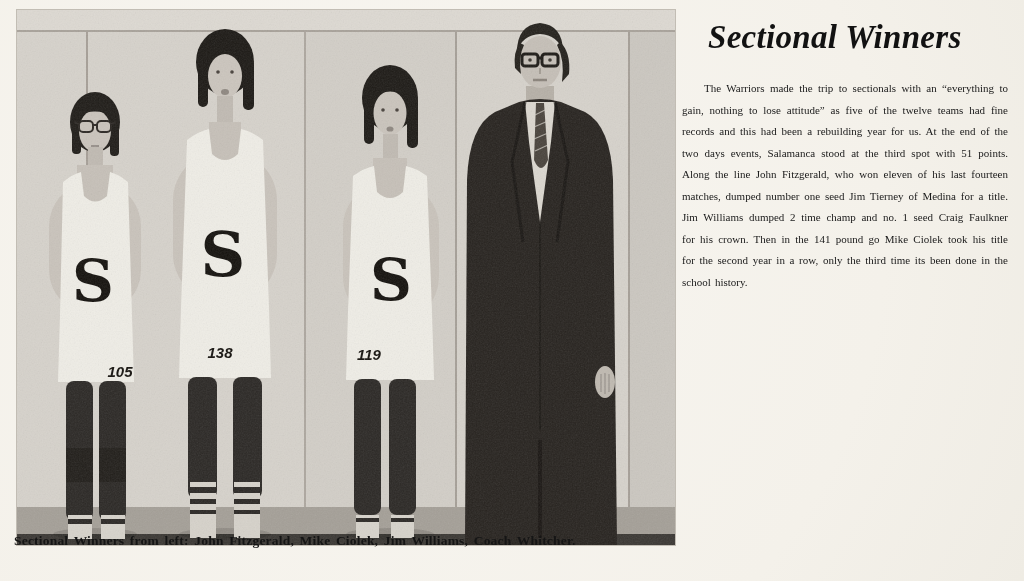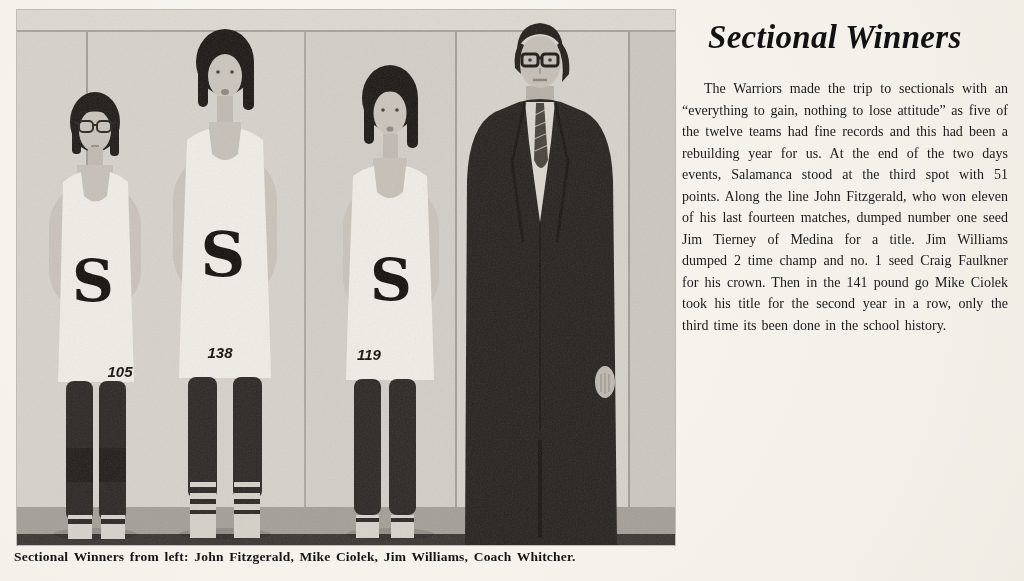--- a/index.html
+++ b/index.html
@@ -7,34 +7,34 @@
     position:relative; width:1024px; height:581px; overflow:hidden;
     background:radial-gradient(circle at 35% 40%, #f8f6f1 0%, #f4f1ea 70%, #efece4 100%);
     font-family:"Liberation Serif", serif; color:#181818;
   }
   .photo-frame{
     position:absolute; left:17px; top:10px; width:658px; height:535px;
     outline:1px solid #c2bdb4;
   }
   .photo-frame svg{display:block; width:100%; height:100%;}
   .photo-caption{
-    position:absolute; left:14px; top:549px; width:655px;
+    position:absolute; left:14px; top:533px; width:655px;
     font-weight:bold; font-size:13.5px; line-height:16px;
     letter-spacing:0.2px; word-spacing:2px; color:#151515;
   }
   .article{
     position:absolute; left:668px; top:20px; width:326px;margin-left:14px;
   }
   .article h1{
     margin:0 0 24px 26px;
     font-style:italic; font-weight:bold; font-size:33px; line-height:34px;
     letter-spacing:0.3px; color:#121212; white-space:nowrap;
   }
   .article p{
-    margin:0; font-size:14px; line-height:21.5px;
+    margin:0; font-size:11px; line-height:21.5px;
     text-align:justify; text-indent:22px; word-spacing:1.5px; color:#1a1a1a;
   }
   .jersey-letter{ font-family:"DejaVu Serif", serif; font-weight:bold; }
   .trunk-number{ font-family:"Liberation Sans", sans-serif; font-weight:bold; font-style:italic; }
 </style>
 </head>
 <body>
 
 <div class="page">
 

